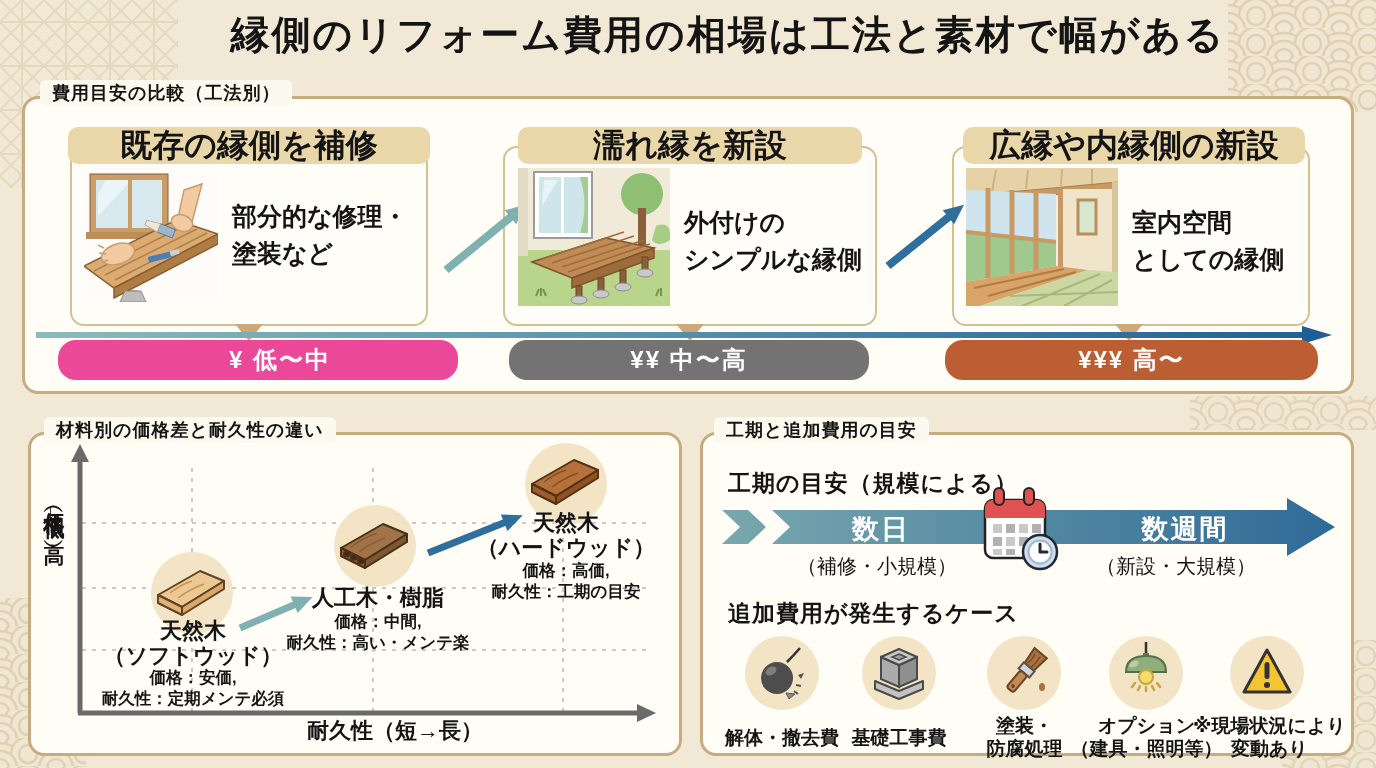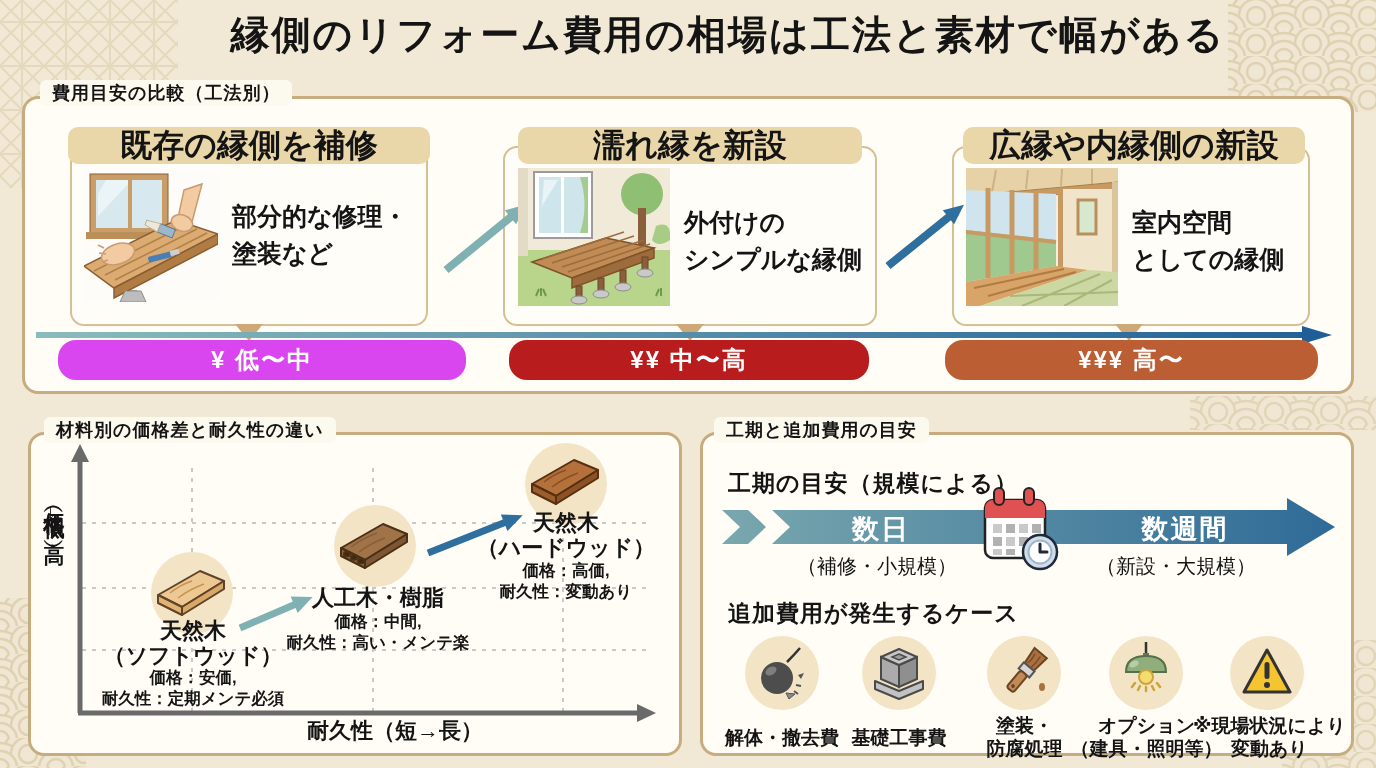--- a/index.html
+++ b/index.html
@@ -185,22 +185,22 @@
     <defs>
       <linearGradient id="gradLine" x1="0" y1="0" x2="1312" y2="0" gradientUnits="userSpaceOnUse">
         <stop offset="0" stop-color="#8cbcbc"></stop>
           <stop offset="1" stop-color="#1f5e97"></stop>
       </linearGradient>
     </defs>
     <line x1="6" y1="11" x2="1272" y2="11" stroke="url(#gradLine)" stroke-width="6"></line>
     <polygon points="1272,2 1302,11 1272,20" fill="#1f5e97"></polygon>
   </svg>
 
-  <div class="price-pill" style="left:58px;width:408px;background:#d946ef;">¥ 低〜中</div>
-  <div class="price-pill" style="left:509px;width:360px;background:#b91c1c;">¥¥ 中〜高</div>
+  <div class="price-pill" style="left:58px;width:356px;background:#ec4899;padding-left:44px;">¥ 低〜中</div>
+  <div class="price-pill" style="left:509px;width:360px;background:#737373;">¥¥ 中〜高</div>
   <div class="price-pill" style="left:945px;width:373px;background:#bc5e33;">¥¥¥ 高〜</div>
 
   <div class="panel" style="left:28px;top:432px;width:654px;height:324px;"></div>
   <div class="panel-label" style="left:44px;top:417px;">材料別の価格差と耐久性の違い</div>
 
   <svg class="abs" style="left:28px;top:432px;z-index:2" width="654" height="324" viewBox="0 0 654 324">
     <g stroke="#c9c9c9" stroke-width="2" stroke-dasharray="4 6">
       <line x1="164" y1="36" x2="164" y2="279"></line>
         <line x1="345" y1="36" x2="345" y2="279"></line>
         <line x1="535" y1="36" x2="535" y2="279"></line>
@@ -251,21 +251,21 @@
   <div class="chart-name" style="left:93px;top:618px;width:200px;">天然木
 （ソフトウッド）</div>
   <div class="chart-detail" style="left:73px;top:667px;width:240px;">価格：安価,
 耐久性：定期メンテ必須</div>
   <div class="chart-name" style="left:288px;top:585px;width:180px;">人工木・樹脂</div>
   <div class="chart-detail" style="left:268px;top:611px;width:220px;">価格：中間,
 耐久性：高い・メンテ楽</div>
   <div class="chart-name" style="left:466px;top:510px;width:200px;">天然木
 （ハードウッド）</div>
   <div class="chart-detail" style="left:466px;top:560px;width:200px;">価格：高価,
-耐久性：変動あり</div>
+耐久性：工期の目安</div>
 
   <div class="panel" style="left:700px;top:432px;width:654px;height:324px;"></div>
   <div class="panel-label" style="left:714px;top:417px;">工期と追加費用の目安</div>
 
   <div class="sub-head" style="left:728px;top:468px;">工期の目安（規模による）</div>
 
   <svg class="abs" style="left:715px;top:490px;z-index:3" width="625" height="76" viewBox="0 0 625 76">
     <defs>
       <linearGradient id="gradBanner" x1="0" y1="0" x2="625" y2="0" gradientUnits="userSpaceOnUse">
         <stop offset="0" stop-color="#7aa8ae"></stop>

